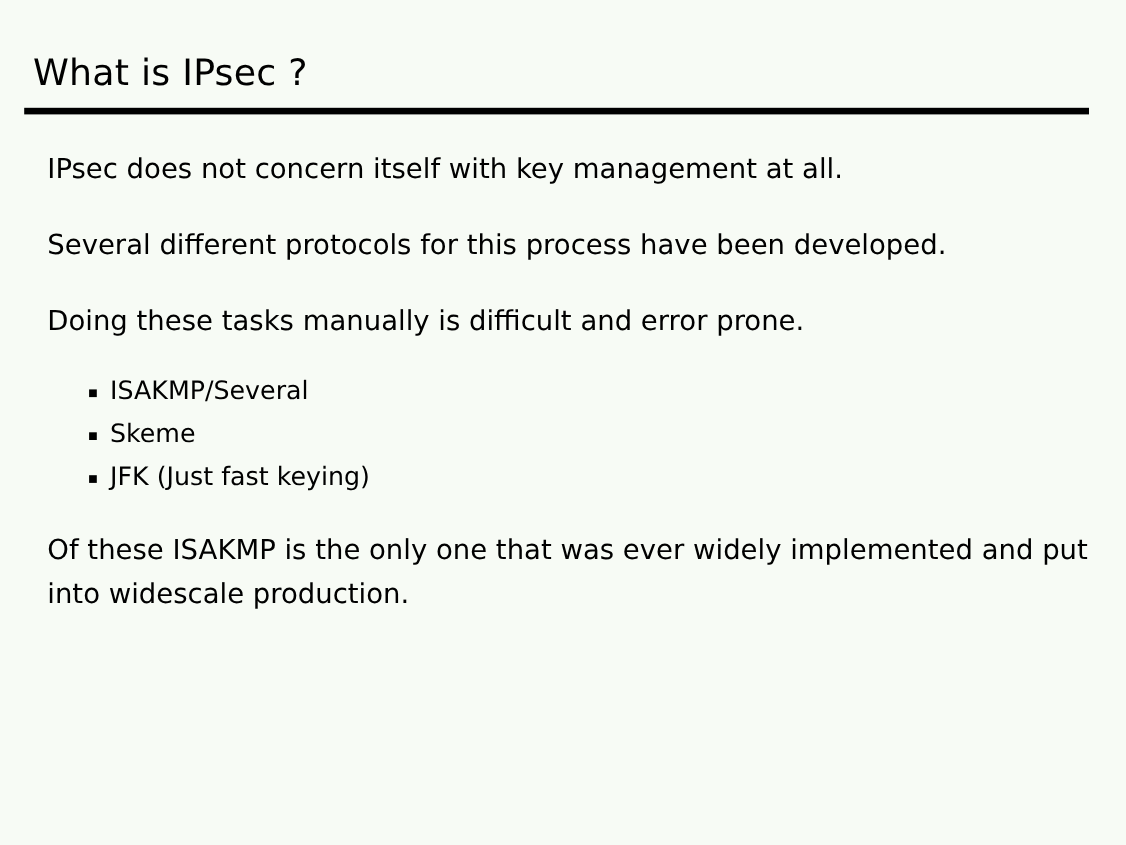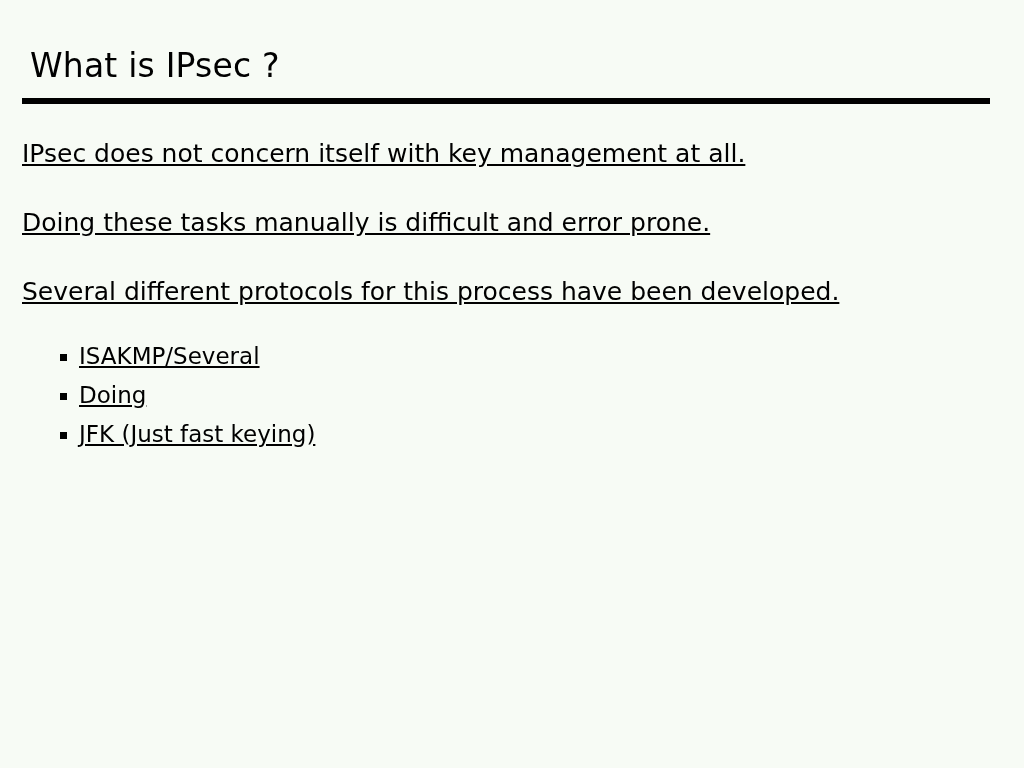--- a/index.html
+++ b/index.html
@@ -34,24 +34,23 @@
   .title-rule {
     position: absolute;
     left: 22px;
     top: 98px;
     width: 968px;
     height: 6px;
     background: #000;
   }
   .body {
     position: absolute;
-    left: 22px;
+    left: 43px;
     top: 138px;
     width: 964px;
-    text-decoration: underline;
   }
   .para {
     font-size: 25px;
     line-height: 1.28;
     margin: 0 0 37px 0;
     color: #000;
   }
   .bullets {
     list-style: none;
     margin: 0 0 34px 0;
@@ -90,34 +89,35 @@
 <div class="slide">
 
   <div class="slide-title">What is IPsec ?</div>
 
   <div class="title-rule"></div>
 
   <div class="body">
 
     <p class="para">IPsec does not concern itself with key management at all.</p>
 
+    <p class="para">Several different protocols for this process have been developed.</p>
+
     <p class="para">Doing these tasks manually is difficult and error prone.</p>
-
-    <p class="para">Several different protocols for this process have been developed.</p>
 
     <ul class="bullets">
       <li>
         <span class="bullet-marker"></span>
         <span>ISAKMP/Several</span>
       </li>
       <li>
         <span class="bullet-marker"></span>
-        <span>Doing</span>
+        <span>Skeme</span>
       </li>
       <li>
         <span class="bullet-marker"></span>
         <span>JFK (Just fast keying)</span>
       </li>
     </ul>
 
+    <p class="para-closing">Of these ISAKMP is the only one that was ever widely implemented and put into widescale production.</p>
 
   </div>
 </div>
 
 </body></html>

